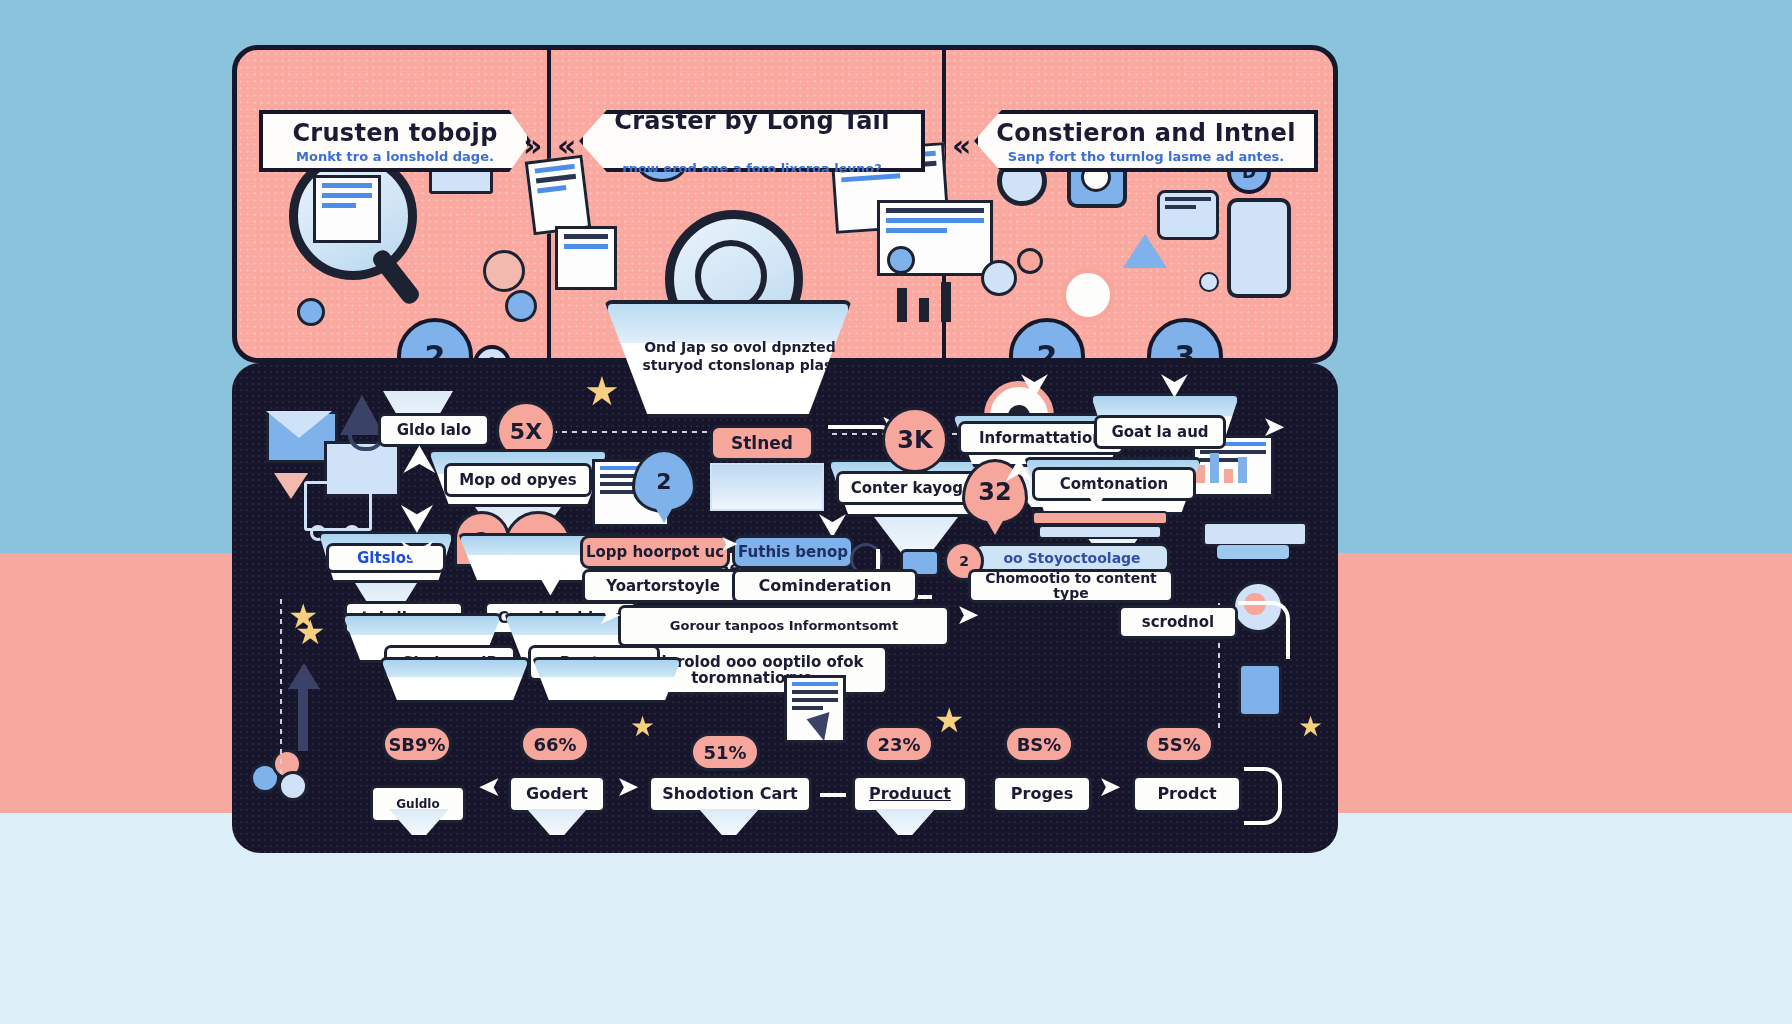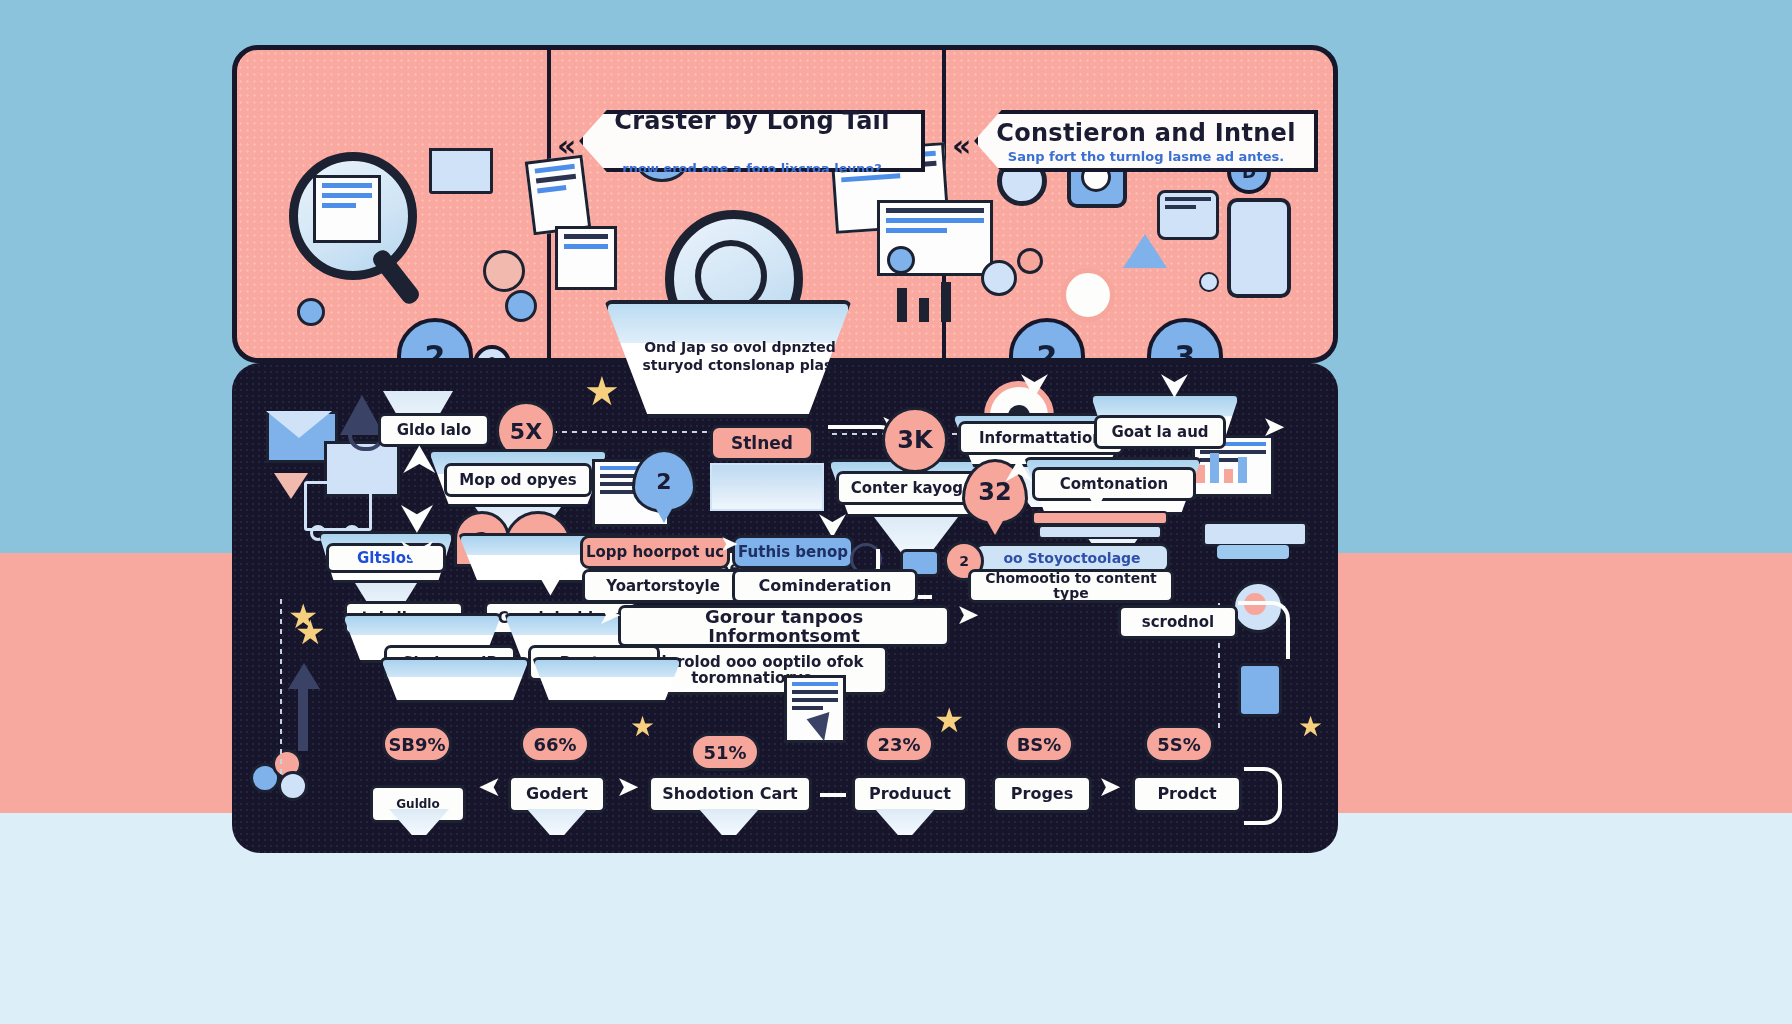--- a/index.html
+++ b/index.html
@@ -202,20 +202,27 @@
   <div class="blob" style="left:780px;top:198px;width:20px;height:20px;background:#f7a69c;border:3px solid #1d2233;"></div>
   <div class="blob" style="left:962px;top:222px;width:16px;height:16px;background:#cfe2f7;border:2px solid #1d2233;"></div>
 
   <div class="numcirc" style="left:990px;top:100px;width:36px;height:36px;font-size:17px;">
     <span>D</span>
   </div>
   <div class="numcirc" style="left:236px;top:295px;width:30px;height:30px;font-size:15px;background:#cfe2f7;">
     <span>0</span>
   </div>
 
+  <div class="hdr-col" style="left:0;width:310px;">
+    <div class="chev rev" style="left:22px;width:272px;">
+      <div class="chev-title">Crusten tobojp</div>
+      <div class="chev-sub">Monkt tro a lonshold dage.</div>
+    </div>
+    <div class="chev-arrow" style="left:286px;">»</div>
+  </div>
   <div class="hdr-col" style="left:314px;width:391px;">
     <div class="chev" style="left:28px;width:346px;gap:24px;">
       <div class="chev-title">Craster by Long Tail</div>
       <div class="chev-sub">rnow erod one a foro lixcroa leyno?</div>
     </div>
     <div class="chev-arrow" style="left:6px;">«</div>
   </div>
   <div class="hdr-col" style="left:709px;width:390px;">
     <div class="chev" style="left:28px;width:344px;">
       <div class="chev-title">Constieron and Intnel</div>
@@ -412,21 +419,21 @@
   <div class="flabel" style="left:500px;top:206px;width:186px;height:34px;font-size:16px;">Cominderation</div>
   <div class="flabel" style="left:736px;top:206px;width:206px;height:34px;font-size:14px;">Chomootio to content type</div>
 
   <div class="funnel" style="left:110px;top:250px;width:160px;">
     <div class="cup" style="width:160px;height:50px;"></div>
   </div>
   <div class="funnel" style="left:272px;top:250px;width:160px;">
     <div class="cup" style="width:160px;height:50px;"></div>
   </div>
 
-  <div class="flabel" style="left:386px;top:242px;width:332px;height:42px;font-size:18px;">Gorour tanpoos Informontsomt</div>
+  <div class="flabel" style="left:386px;top:242px;width:332px;height:42px;font-size:13px;">Gorour tanpoos Informontsomt</div>
   <div class="flabel" style="left:886px;top:242px;width:120px;height:34px;font-size:15px;">scrodnol</div>
   <div class="arrow" style="left:366px;top:238px;font-size:28px;">➤</div>
   <div class="arrow" style="left:724px;top:238px;font-size:28px;">➤</div>
   <div class="curve" style="left:1006px;top:238px;width:48px;height:54px;border-left:none;border-bottom:none;border-radius:0 18px 0 0;"></div>
 
   <div class="flabel" style="left:384px;top:282px;width:272px;height:50px;font-size:15px;flex-direction:column;">dolorolod ooo ooptilo ofok toromnatiorvo</div>
 
   <div class="flabel" style="left:152px;top:282px;width:132px;height:36px;font-size:15px;">Shalor calP</div>
   <div class="flabel" style="left:296px;top:282px;width:132px;height:36px;font-size:15px;">Pontoco</div>
 
@@ -448,21 +455,21 @@
   <div class="pill pink" style="left:150px;top:362px;width:70px;height:38px;border-radius:19px;font-size:18px;">SB9%</div>
   <div class="pill pink" style="left:288px;top:362px;width:70px;height:38px;border-radius:19px;font-size:18px;text-align:center;">66%</div>
   <div class="pill pink" style="left:458px;top:370px;width:70px;height:38px;border-radius:19px;font-size:18px;">51%</div>
   <div class="pill pink" style="left:632px;top:362px;width:70px;height:38px;border-radius:19px;font-size:18px;">23%</div>
   <div class="pill pink" style="left:772px;top:362px;width:70px;height:38px;border-radius:19px;font-size:18px;">BS%</div>
   <div class="pill pink" style="left:912px;top:362px;width:70px;height:38px;border-radius:19px;font-size:18px;">5S%</div>
 
   <div class="flabel" style="left:138px;top:422px;width:96px;height:38px;font-size:12px;">Guldlo</div>
   <div class="flabel" style="left:276px;top:412px;width:98px;height:38px;font-size:16px;">Godert</div>
   <div class="flabel" style="left:416px;top:412px;width:164px;height:38px;font-size:16px;">Shodotion Cart</div>
-  <div class="flabel" style="left:620px;top:412px;width:116px;height:38px;font-size:16px;">Produuct</div>
+  <div class="flabel" style="left:620px;top:412px;width:116px;height:38px;font-size:16px;text-decoration:underline;">Produuct</div>
   <div class="flabel" style="left:760px;top:412px;width:100px;height:38px;font-size:16px;">Proges</div>
   <div class="flabel" style="left:900px;top:412px;width:110px;height:38px;font-size:16px;">Prodct</div>
 
   <div class="arrow" style="left:246px;top:410px;font-size:28px;transform:scaleX(-1);">➤</div>
   <div class="arrow" style="left:384px;top:410px;font-size:28px;">➤</div>
   <div style="position:absolute;left:588px;top:430px;width:26px;height:4px;background:#fdfdfb;"></div>
   <div class="arrow" style="left:866px;top:410px;font-size:28px;">➤</div>
   <div class="curve" style="left:1012px;top:404px;width:34px;height:50px;border-left:none;border-radius:0 18px 18px 0;"></div>
 
   <div class="funnel" style="left:148px;top:446px;width:78px;">

